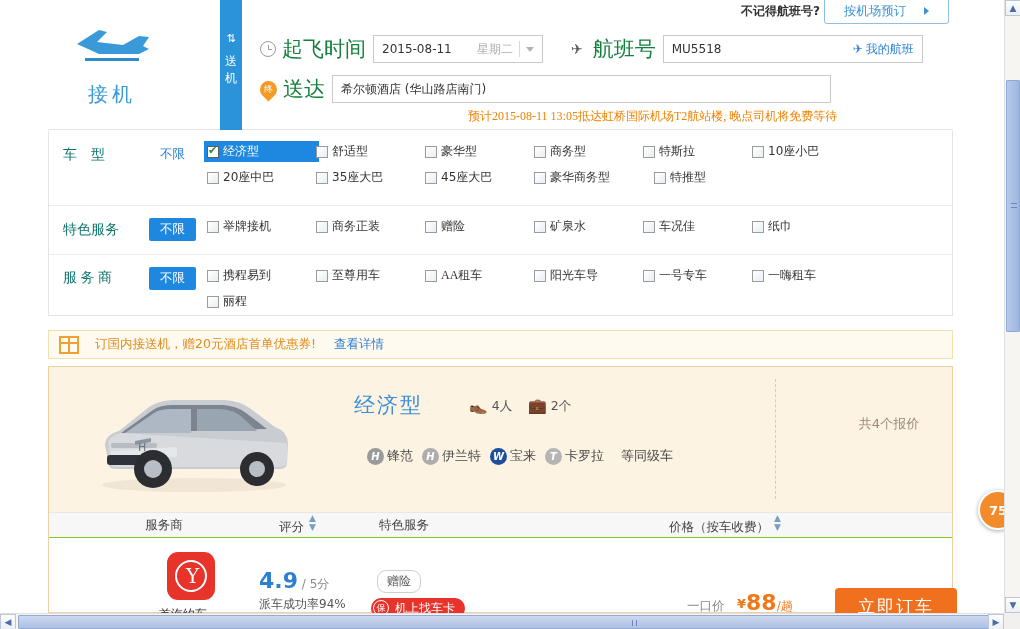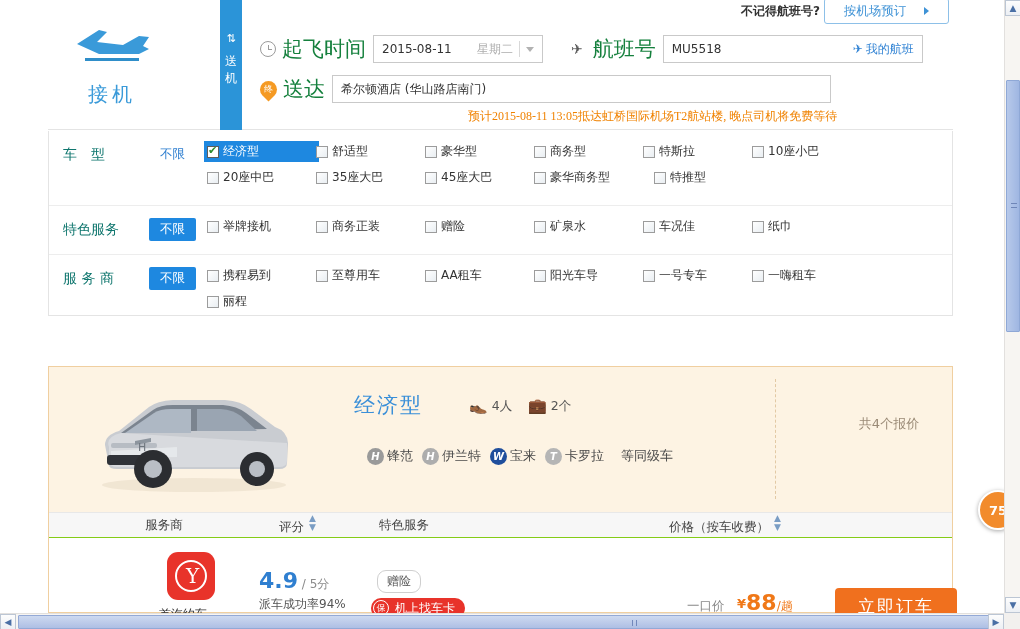--- a/index.html
+++ b/index.html
@@ -47,21 +47,21 @@
   .forgot { position:absolute; right:133px; top:3px; font-size:12px; color:#333; font-weight:bold;}
   .btn-airport { position:absolute; right:4px; top:-2px; width:125px; height:26px; border:1px solid #8dc0e8;
         border-radius:3px; background:#fff; color:#3e92d6; font-size:12.5px; display:flex; align-items:center;
         justify-content:center; gap:18px; cursor:pointer;}
   .btn-airport .tri { width:0;height:0;border-top:4px solid transparent;border-bottom:4px solid transparent;border-left:5px solid #3e92d6;}
   .eta { position:absolute; left:420px; top:108px; font-size:12px; color:#f08200; white-space:nowrap;font-family:Liberation Serif, serif;}
 
   
   .filters { position:absolute; left:48px; top:131px; width:905px; height:185px; background:#fff; border:1px solid #e4e4e4; border-top:0;}
   .frow { display:flex; border-bottom:1px solid #ededed; padding:12px 0 10px 0; }
-  .frow:last-child { border-bottom:0; }
+  .frow:last-child { border-bottom:0;font-family:Liberation Serif, serif; }
   .fname { width:100px; padding-left:14px; color:#0f766e; font-size:14px; line-height:22px;}
   .fany { width:58px; }
   .fany span { display:inline-block; padding:3px 11px; font-size:12.5px; color:#2f7fd0; border-radius:2px; cursor:pointer;}
   .fany.sel span { background:#1e88e0; color:#fff;}
   .fopts { flex:1; display:flex; flex-wrap:wrap; }
   .fopt { width:109px; font-size:12px; color:#333; margin-bottom:9px; display:flex; align-items:center; cursor:pointer;}
   .fopt .cb { width:12px;height:12px; border:1px solid #9c9c9c; background:linear-gradient(135deg,#fff,#e9eef2);
               display:inline-block; margin-right:4px; flex:none;}
   .fopt.on { background:#1e88e0; color:#fff; padding:2px 3px; margin:-2px -3px 7px -3px; width:115px;}
   .fopt.on .cb { background:#fff; border-color:#5d5d5d; position:relative;}
@@ -333,20 +333,25 @@
             <span>一嗨租车</span>
           </div>
         <div class="fopt">
             <i class="cb"></i>
             <span>丽程</span>
           </div>
       </div>
     </div>
   </div>
 
+  <div class="promo">
+    <span class="gift"></span>
+    <span class="promo-txt">订国内接送机，赠20元酒店首单优惠券!</span>
+    <span class="promo-link">查看详情</span>
+  </div>
 
   <div class="card">
     <div class="card-top">
 
       <div class="car-img">
         <svg width="205" height="115" viewBox="0 0 205 115">
           <ellipse cx="103" cy="104" rx="92" ry="7" fill="#e8dbc6" opacity=".55"></ellipse>
           <path d="M18 84 L14 64 Q14 54 28 50 L58 26 Q66 20 82 19 L134 19 Q150 20 160 28 L184 46 Q196 50 197 62 L196 82 Q196 88 188 88 L26 88 Q18 88 18 84 Z" fill="#c9ccd1"></path>
           <path d="M30 52 L62 29 Q69 24 82 24 L132 24 Q146 25 155 32 L176 48 Z" fill="#7b848f"></path>
           <path d="M34 52 L63 32 Q69 28 80 28 L100 28 L100 52 Z" fill="#aeb8c4"></path>

